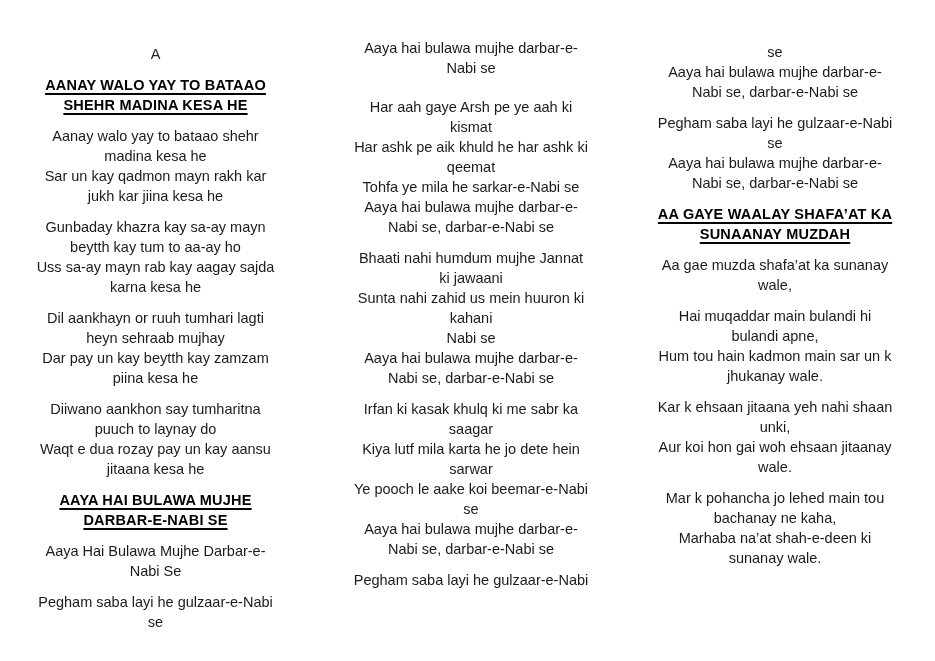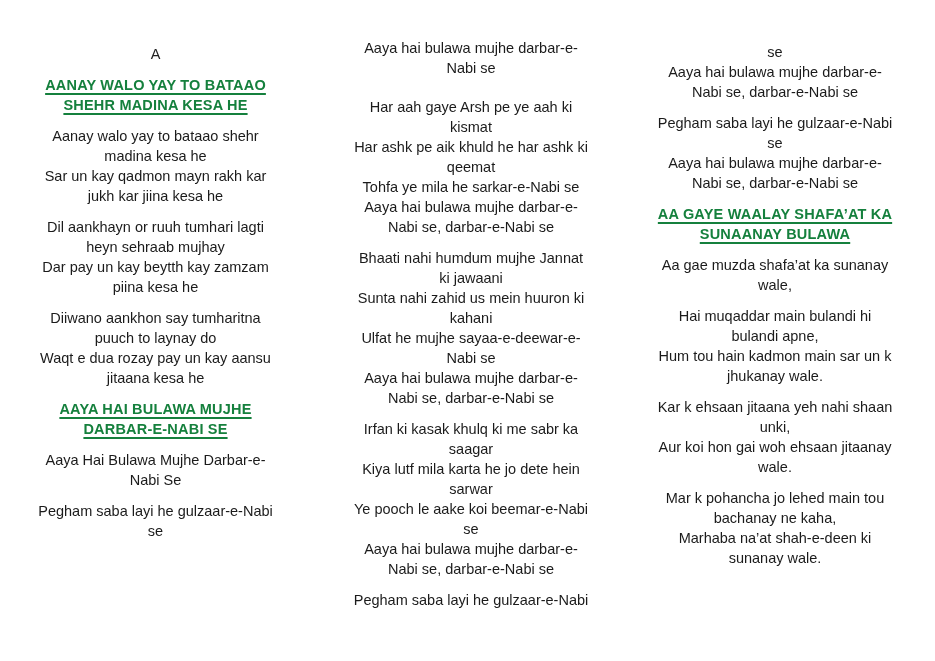--- a/index.html
+++ b/index.html
@@ -28,21 +28,21 @@
   }
   .column-1 { width: 255px; margin-left: 28px; padding-top: 6px; }
   .column-2 { width: 272px; margin-left: 52px; }
   .column-3 { width: 272px; margin-left: 32px; padding-top: 4px; }
 
   .block { margin: 0 0 11px 0; }
   .column-2 .block:first-child { margin-bottom: 19px; }
 
   .block.heading .line {
     font-weight: bold;
-    color: #15803d;
+    color: #000000;
     text-decoration: underline;
     text-decoration-thickness: 1.5px;
     text-underline-offset: 3px;
     letter-spacing: 0.2px;
   }
   .block.index-letter .line {
     color: #222222;
   }
   .line {
     white-space: nowrap;
@@ -58,20 +58,26 @@
       </div>
       <div class="block heading">
         <div class="line">AANAY WALO YAY TO BATAAO</div>
         <div class="line">SHEHR MADINA KESA HE</div>
       </div>
       <div class="block stanza">
         <div class="line">Aanay walo yay to bataao shehr</div>
         <div class="line">madina kesa he</div>
         <div class="line">Sar un kay qadmon mayn rakh kar</div>
         <div class="line">jukh kar jiina kesa he</div>
+      </div>
+      <div class="block stanza">
+        <div class="line">Gunbaday khazra kay sa-ay mayn</div>
+        <div class="line">beytth kay tum to aa-ay ho</div>
+        <div class="line">Uss sa-ay mayn rab kay aagay sajda</div>
+        <div class="line">karna kesa he</div>
       </div>
       <div class="block stanza">
         <div class="line">Dil aankhayn or ruuh tumhari lagti</div>
         <div class="line">heyn sehraab mujhay</div>
         <div class="line">Dar pay un kay beytth kay zamzam</div>
         <div class="line">piina kesa he</div>
       </div>
       <div class="block stanza">
         <div class="line">Diiwano aankhon say tumharitna</div>
         <div class="line">puuch to laynay do</div>
@@ -103,21 +109,20 @@
         <div class="line">qeemat</div>
         <div class="line">Tohfa ye mila he sarkar-e-Nabi se</div>
         <div class="line">Aaya hai bulawa mujhe darbar-e-</div>
         <div class="line">Nabi se, darbar-e-Nabi se</div>
       </div>
       <div class="block stanza">
         <div class="line">Bhaati nahi humdum mujhe Jannat</div>
         <div class="line">ki jawaani</div>
         <div class="line">Sunta nahi zahid us mein huuron ki</div>
         <div class="line">kahani</div>
-        <div class="line">Ulfat he mujhe sayaa-e-deewar-e-</div>
         <div class="line">Nabi se</div>
         <div class="line">Aaya hai bulawa mujhe darbar-e-</div>
         <div class="line">Nabi se, darbar-e-Nabi se</div>
       </div>
       <div class="block stanza">
         <div class="line">Irfan ki kasak khulq ki me sabr ka</div>
         <div class="line">saagar</div>
         <div class="line">Kiya lutf mila karta he jo dete hein</div>
         <div class="line">sarwar</div>
         <div class="line">Ye pooch le aake koi beemar-e-Nabi</div>
@@ -136,21 +141,21 @@
         <div class="line">Nabi se, darbar-e-Nabi se</div>
       </div>
       <div class="block stanza">
         <div class="line">Pegham saba layi he gulzaar-e-Nabi</div>
         <div class="line">se</div>
         <div class="line">Aaya hai bulawa mujhe darbar-e-</div>
         <div class="line">Nabi se, darbar-e-Nabi se</div>
       </div>
       <div class="block heading">
         <div class="line">AA GAYE WAALAY SHAFA’AT KA</div>
-        <div class="line">SUNAANAY BULAWA</div>
+        <div class="line">SUNAANAY MUZDAH</div>
       </div>
       <div class="block stanza">
         <div class="line">Aa gae muzda shafa’at ka sunanay</div>
         <div class="line">wale,</div>
       </div>
       <div class="block stanza">
         <div class="line">Hai muqaddar main bulandi hi</div>
         <div class="line">bulandi apne,</div>
         <div class="line">Hum tou hain kadmon main sar un k</div>
         <div class="line">jhukanay wale.</div>

